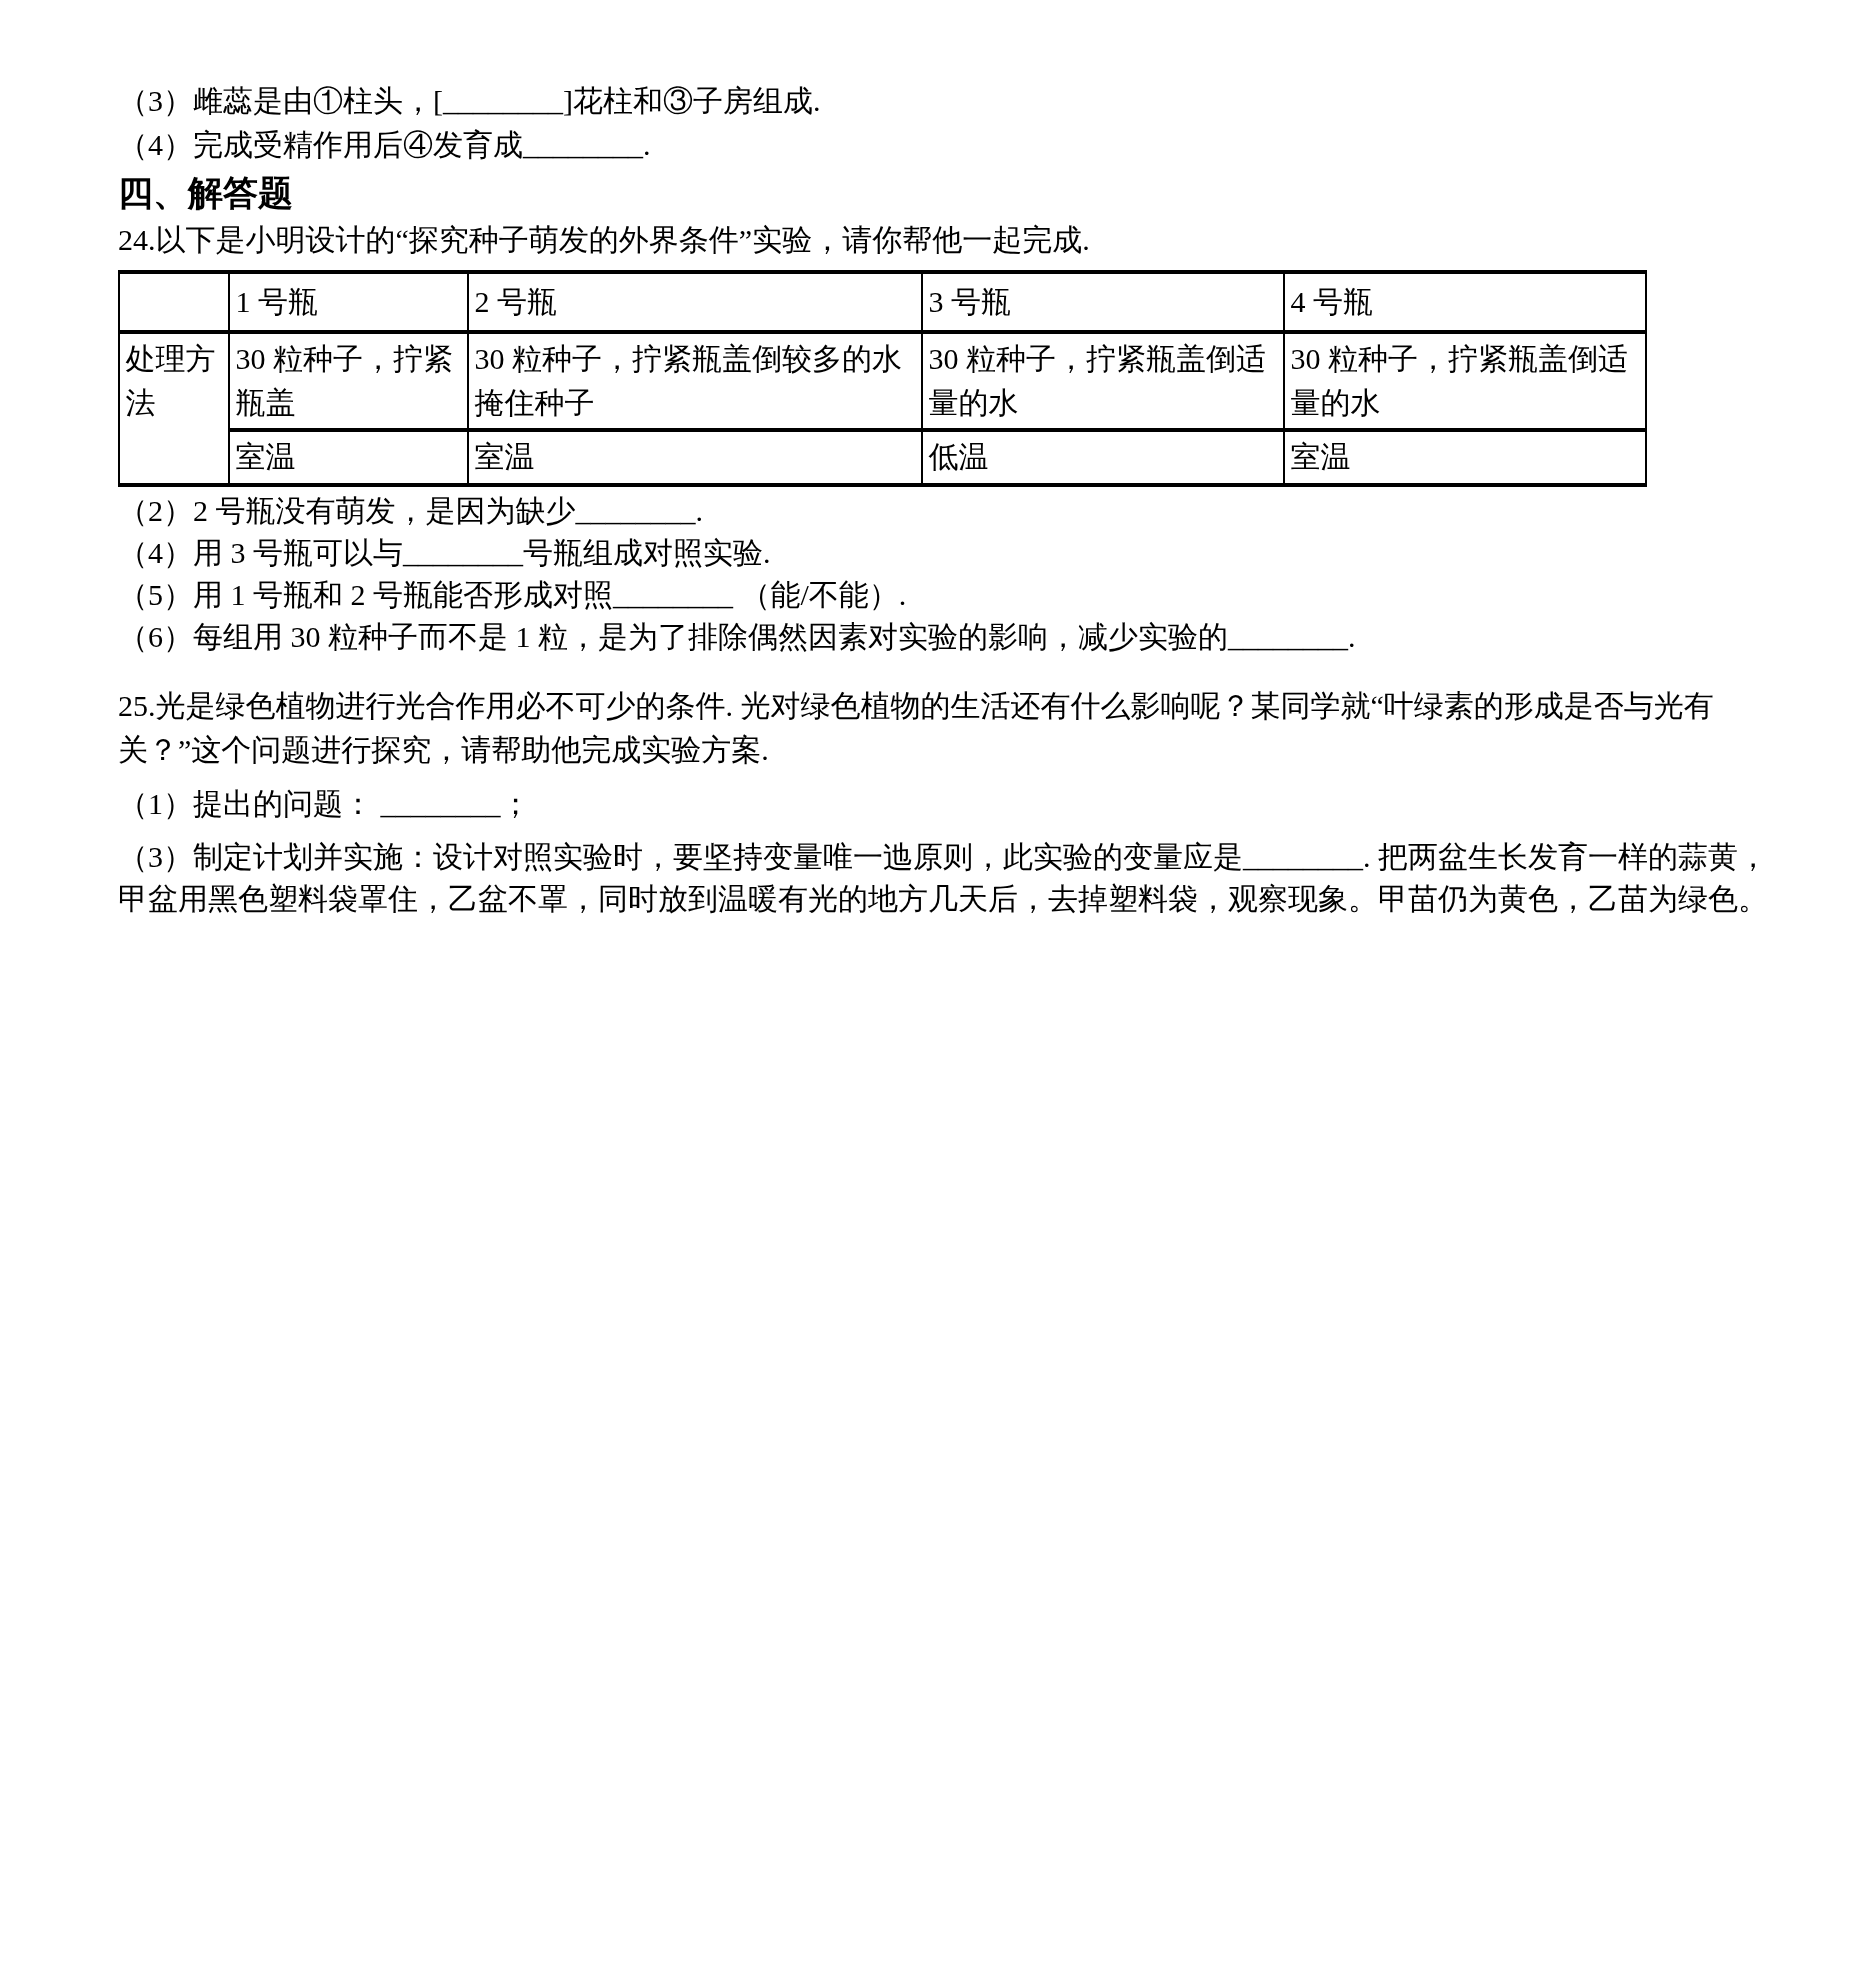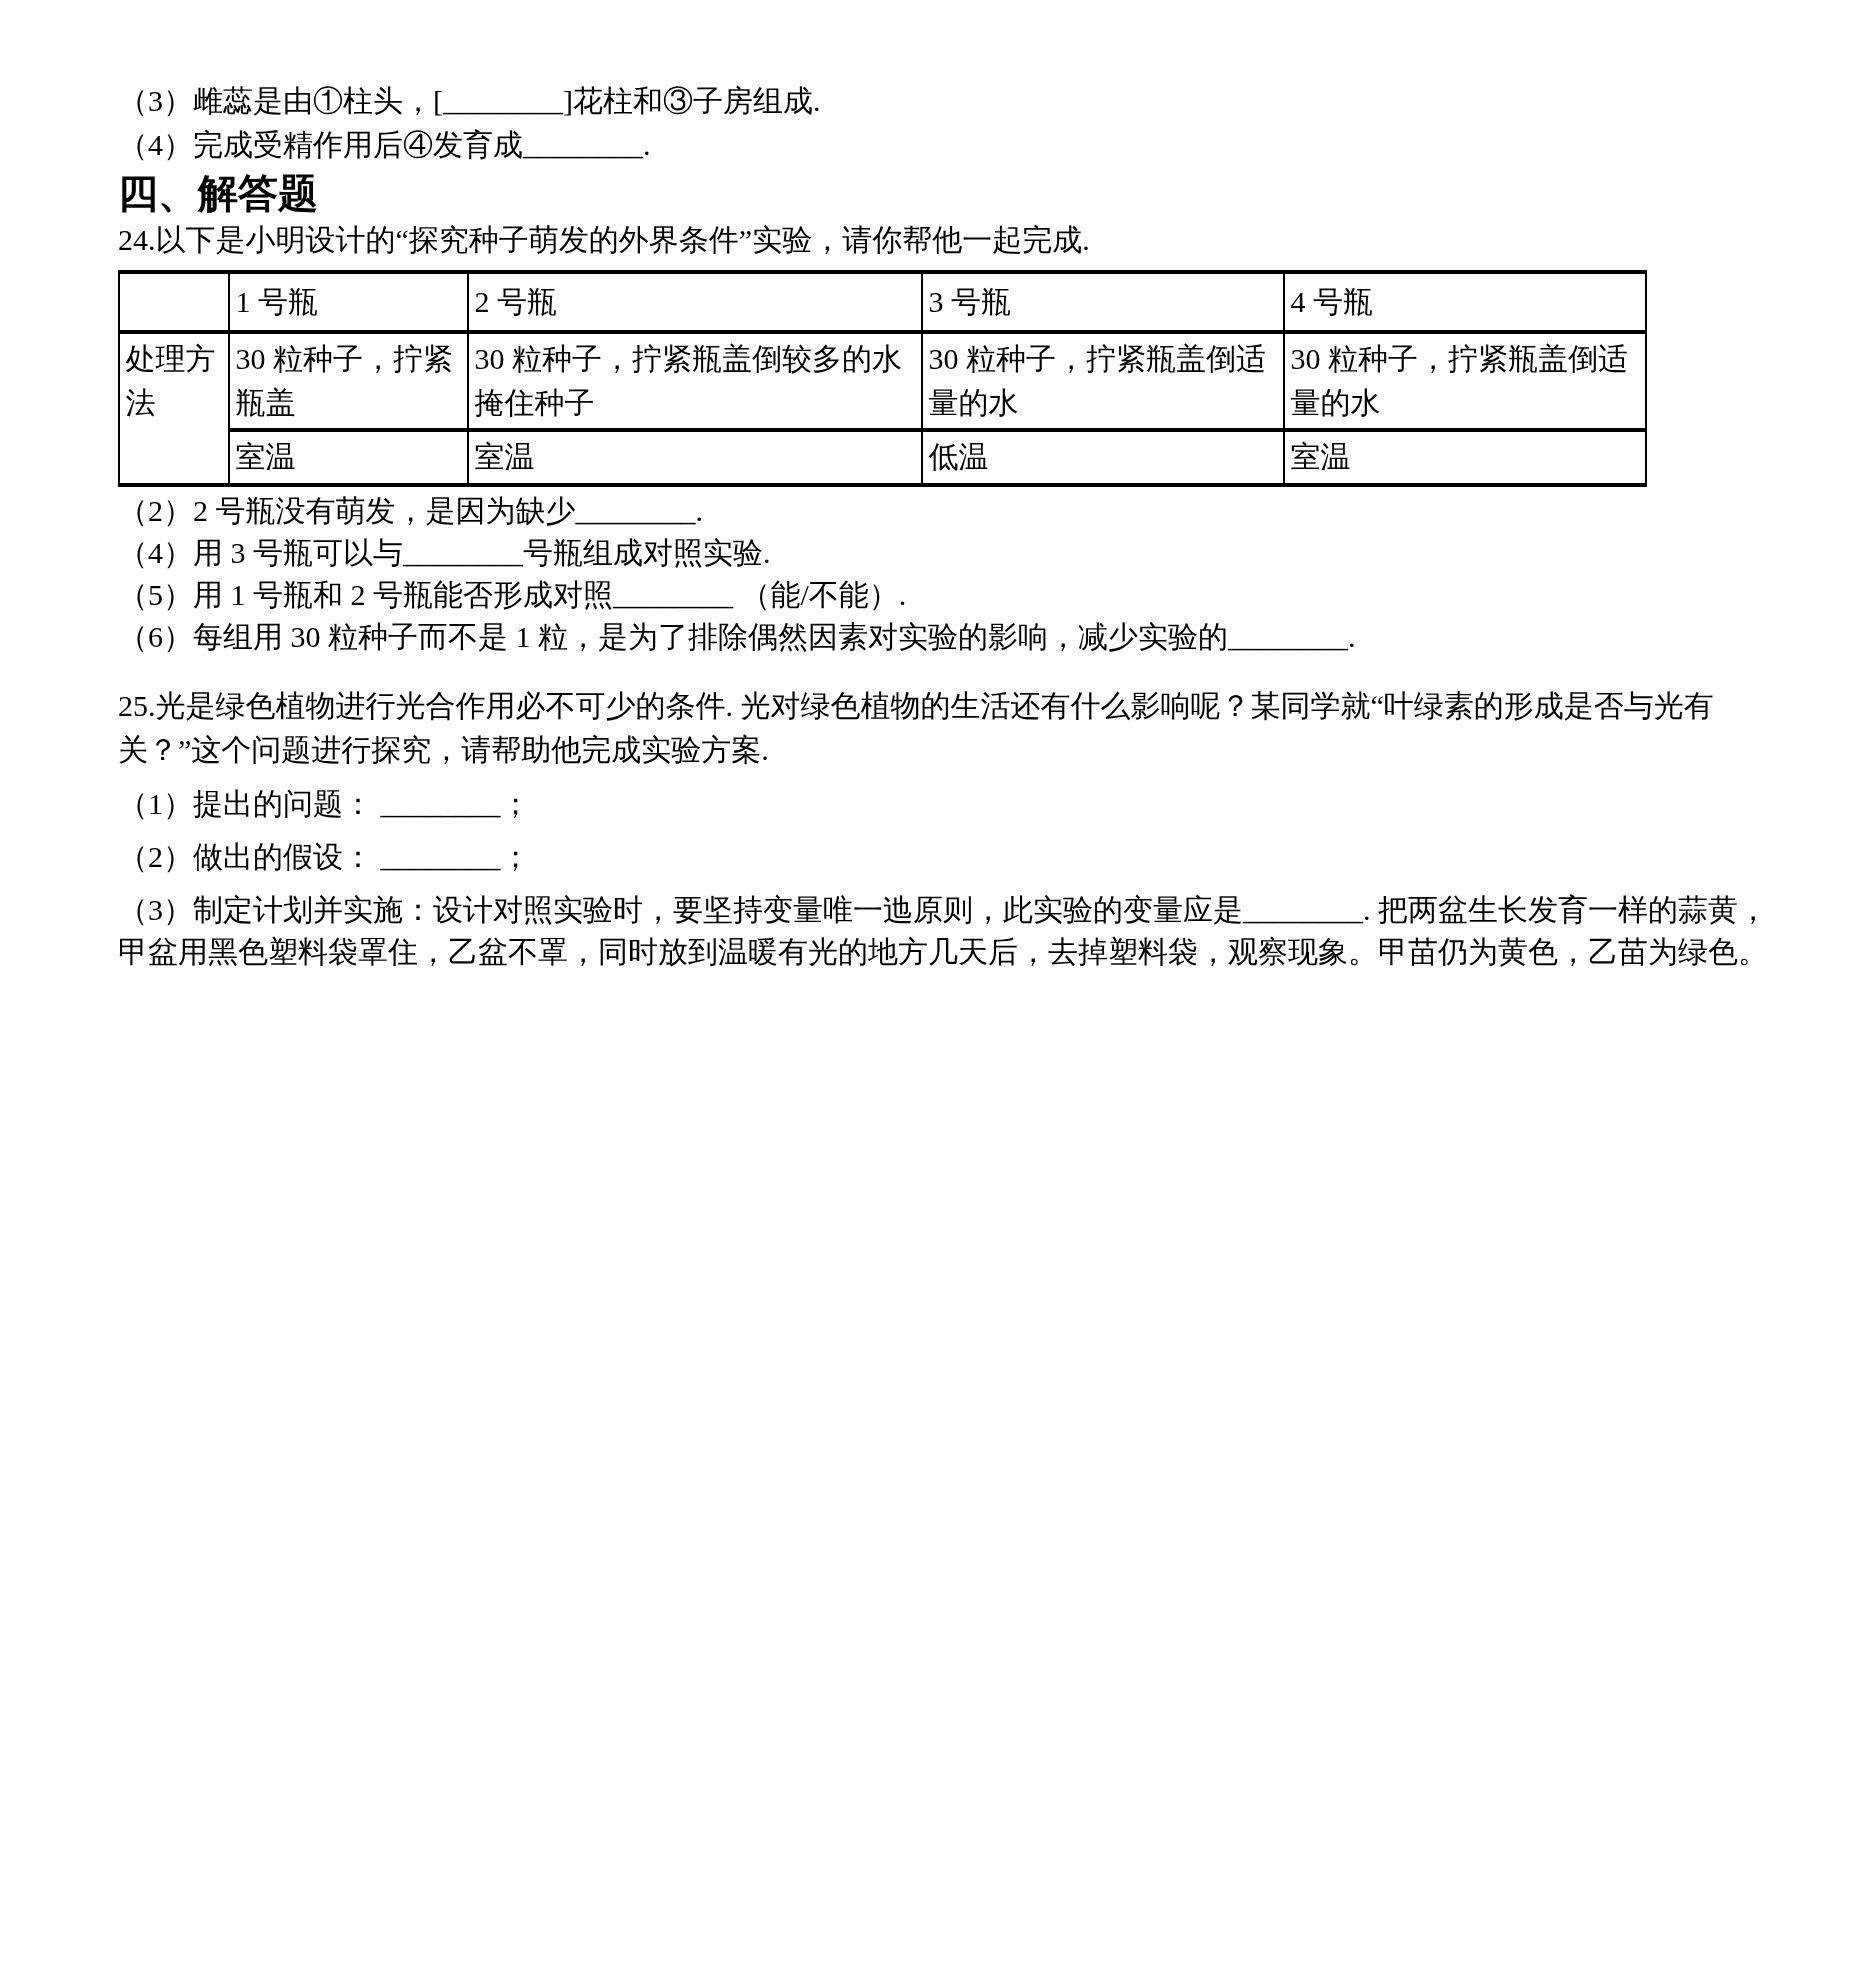--- a/index.html
+++ b/index.html
@@ -18,21 +18,21 @@
   .page {
     box-sizing: border-box;
     width: 1872px;
     height: 2647px;
     padding: 79px 104px 0 118px;
     background: #ffffff;
   }
   p { margin: 0; }
   .section-heading {
     margin: 3.1px 0 0 0;
-    font-size: 40px;
+    font-size: 35px;
     line-height: 47px;
     font-weight: bold;
   }
   .stem24 { margin-top: 1px; }
   table.exp {
     border-collapse: collapse;
     table-layout: fixed;
     width: 1527px;
     margin-top: 7.9px;
     font-size: 30px;
@@ -103,18 +103,17 @@
     <p>（2）2 号瓶没有萌发，是因为缺少________.</p>
     <p>（4）用 3 号瓶可以与________号瓶组成对照实验.</p>
     <p>（5）用 1 号瓶和 2 号瓶能否形成对照________ （能/不能）.</p>
     <p>（6）每组用 30 粒种子而不是 1 粒，是为了排除偶然因素对实验的影响，减少实验的________.</p>
   </div>
 
   <p class="stem25">25.光是绿色植物进行光合作用必不可少的条件. 光对绿色植物的生活还有什么影响呢？某同学就“叶绿素的形成是否与光有关？”这个问题进行探究，请帮助他完成实验方案.</p>
 
   <div class="q25list">
     <p>（1）提出的问题： ________；</p>
-    <p>（2）做出的假设： ________；</p>
     <p>（3）制定计划并实施：设计对照实验时，要坚持变量唯一迆原则，此实验的变量应是________. 把两盆生长发育一样的蒜黄，甲盆用黑色塑料袋罩住，乙盆不罩，同时放到温暖有光的地方几天后，去掉塑料袋，观察现象。甲苗仍为黄色，乙苗为绿色。</p>
   </div>
 
 </div>
 
 
 </body></html>

